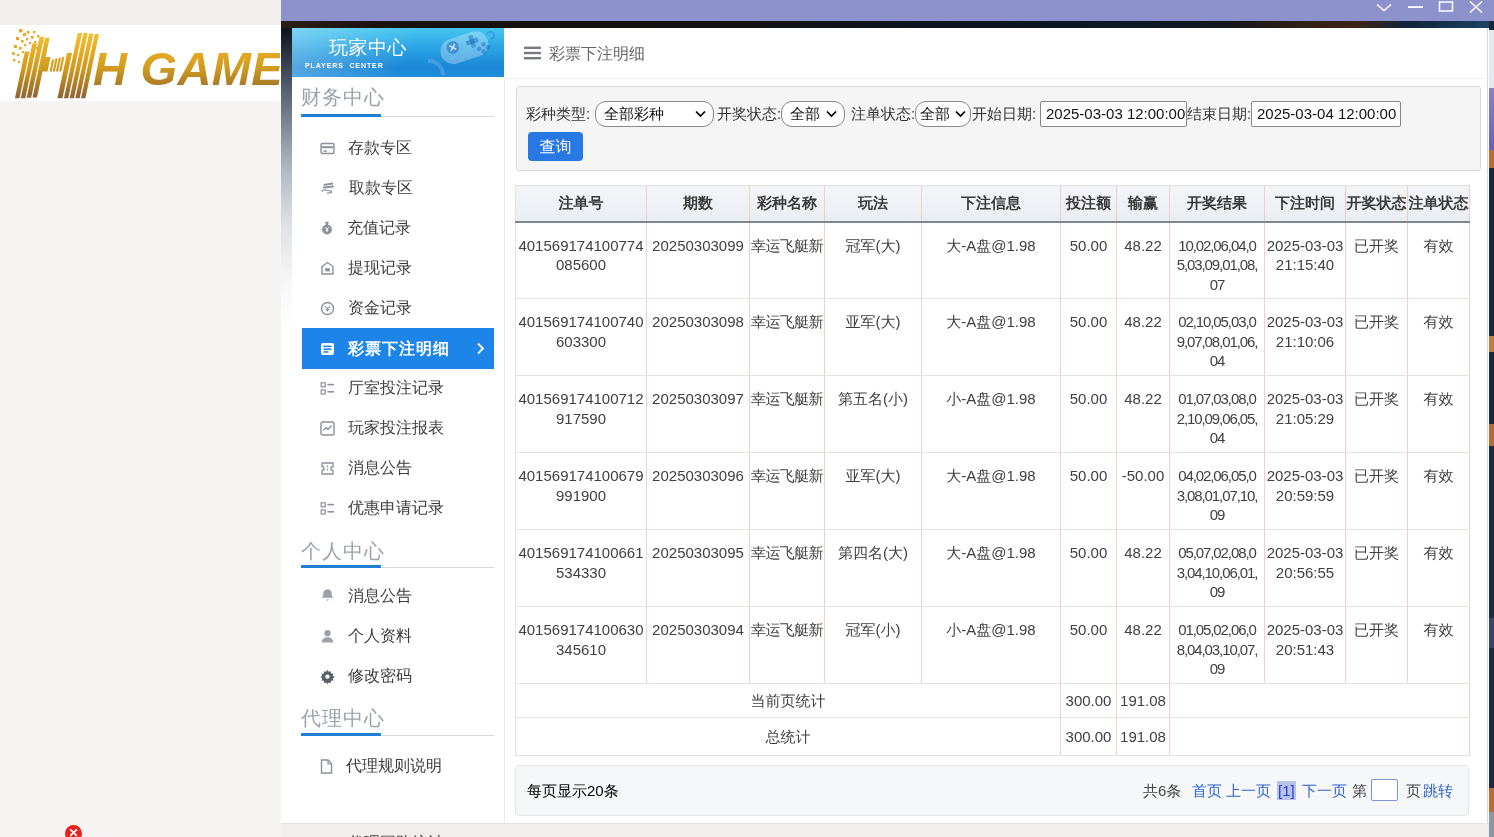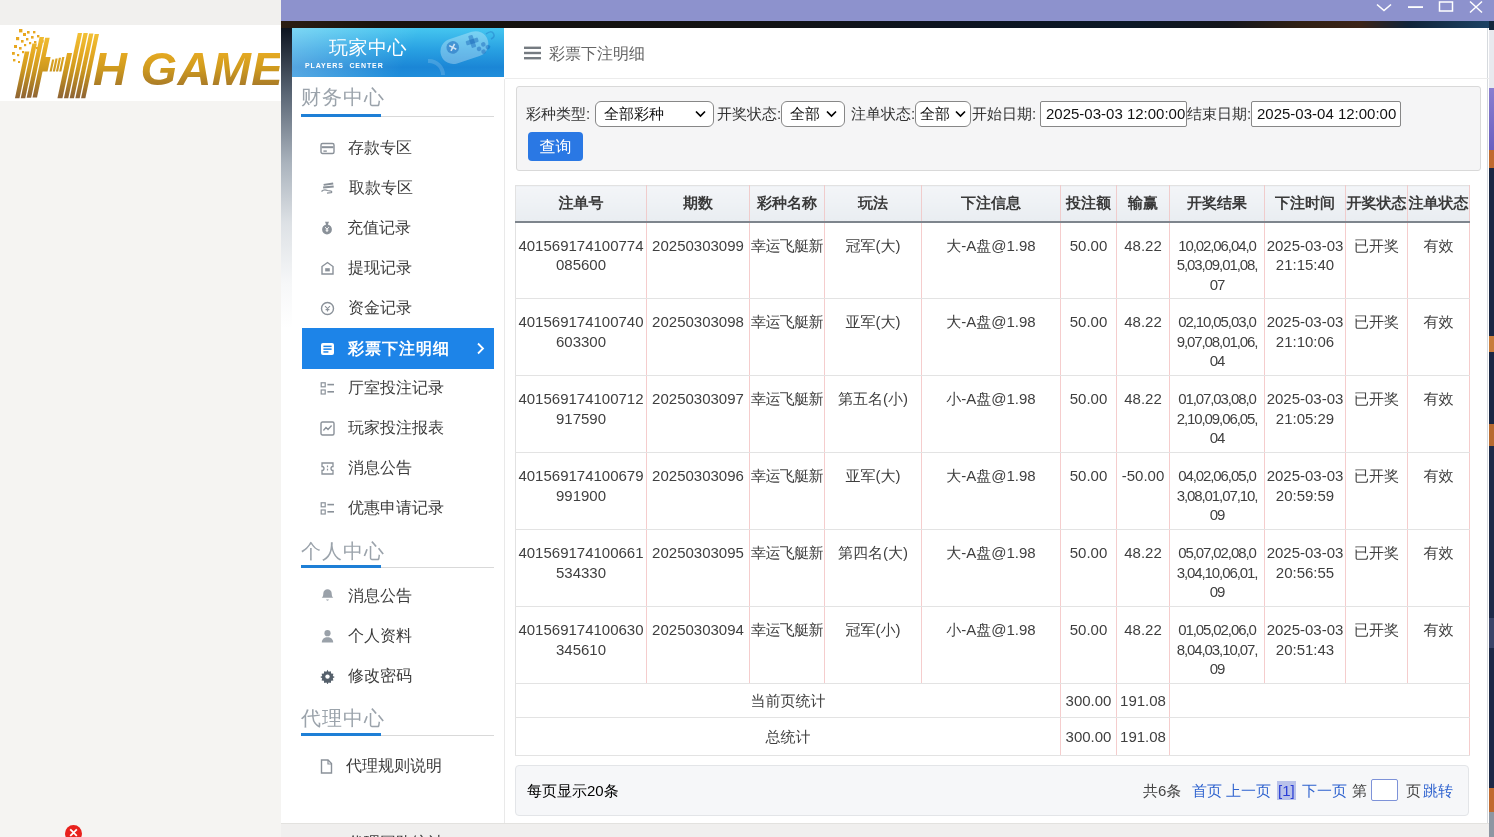--- a/index.html
+++ b/index.html
@@ -2,21 +2,21 @@
 <html><head><meta charset="utf-8">
 <style>
 html,body{margin:0;padding:0;}
 body{width:1494px;height:837px;position:relative;overflow:hidden;background:#f5f4f2;
   font-family:"Liberation Sans",sans-serif;-webkit-font-smoothing:antialiased;}
 .a{position:absolute;}
 .st{position:absolute;left:301px;font-size:20px;color:#9ba3ab;letter-spacing:1px;}
 .mi{position:absolute;left:320px;height:16px;display:flex;align-items:center;font-size:16px;color:#3c3c3c;}
 .mi svg{margin-right:13px;flex:none;}
 .lb{position:absolute;top:101px;height:26px;line-height:26px;font-size:15px;color:#333;}
-.sel{position:absolute;top:101px;height:24px;border:1px solid #878787;border-radius:6px;background:#fff;
+.sel{position:absolute;top:101px;height:24px;border:1px solid #878787;border-radius:11px;background:#fff;
   font-size:15px;color:#111;line-height:24px;padding-left:8px;box-sizing:content-box;}
 .sel svg{position:absolute;right:7px;top:8px;}
 .inp{position:absolute;top:101px;height:24px;border:1px solid #878787;border-radius:2px;background:#fff;
   font-size:15px;color:#111;line-height:24px;padding-left:5px;}
 table.t{position:absolute;left:515px;top:185px;width:955px;border-collapse:collapse;table-layout:fixed;
   font-family:"Liberation Sans",sans-serif;}
 table.t th{background:linear-gradient(#f3f5f8,#e9edf1);font-size:15px;font-weight:600;color:#3a3a3a;
   border-right:1px solid #f0cccc;border-bottom:2px solid #7e858d;padding:0;}
 table.t td{vertical-align:top;padding:13px 0 0 0;font-size:15px;color:#3f3f3f;text-align:center;
   line-height:19.5px;border-right:1px solid #f5cdcd;border-bottom:1px solid #e3e3e3;white-space:nowrap;}

